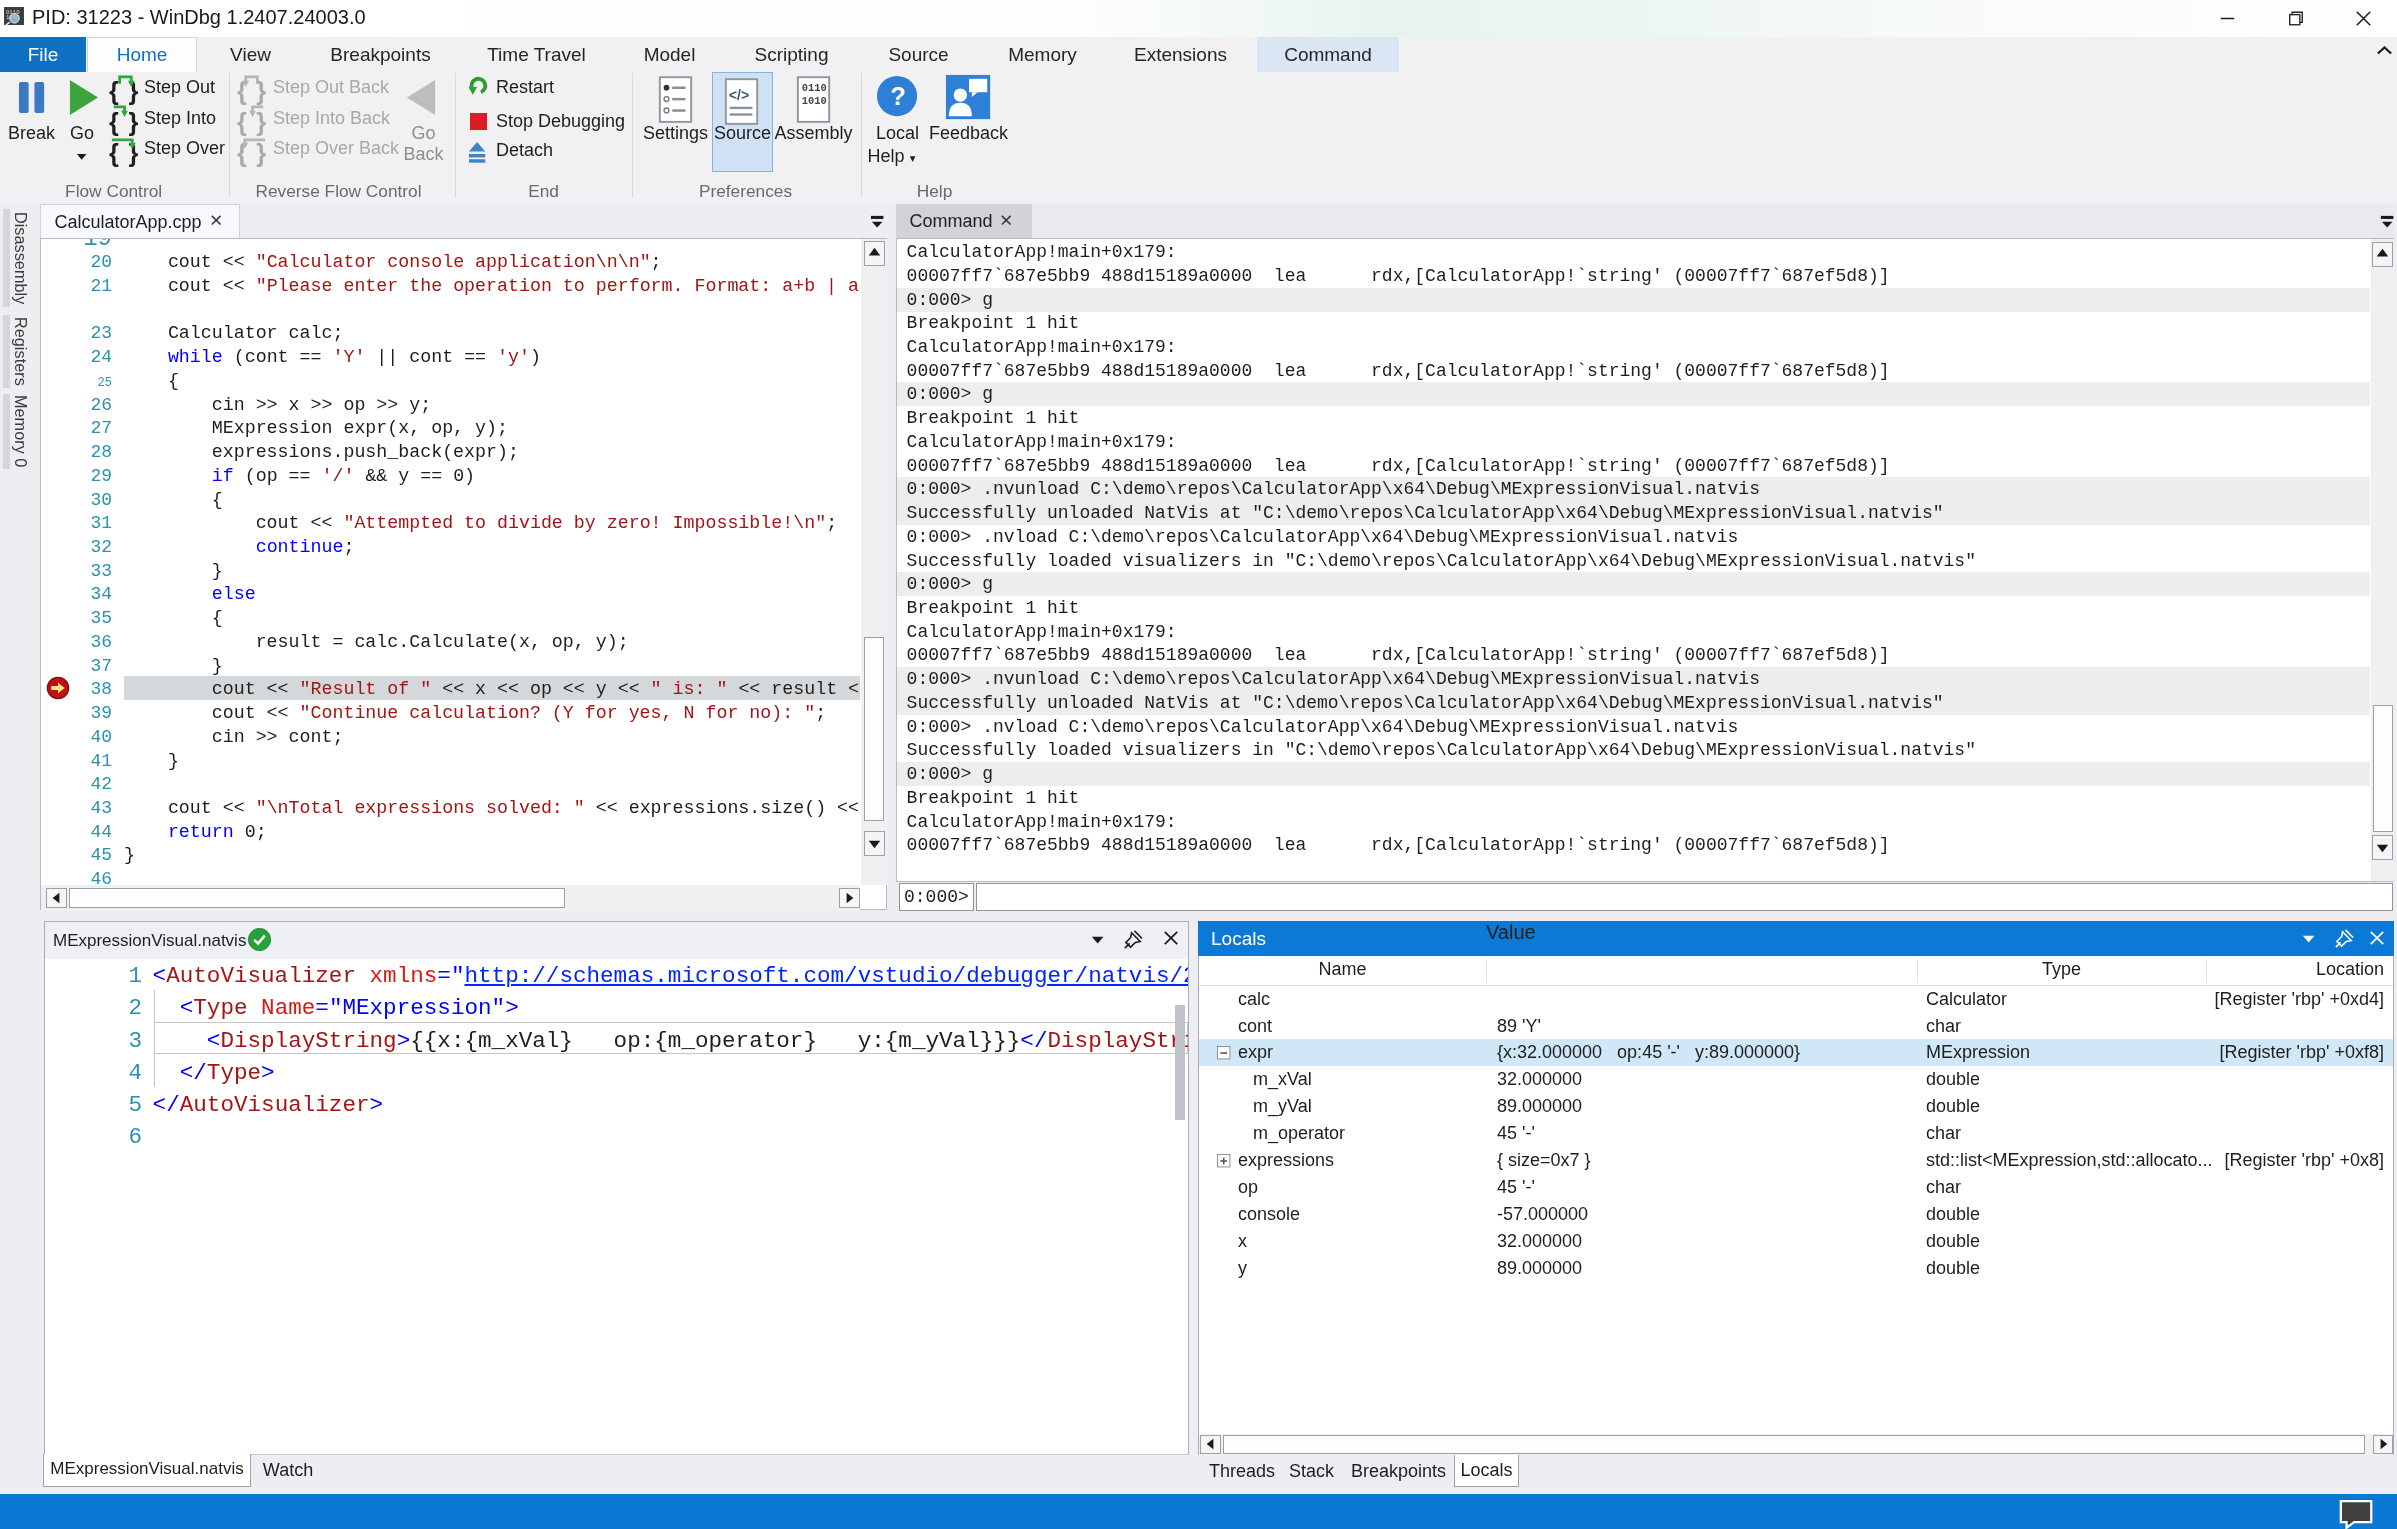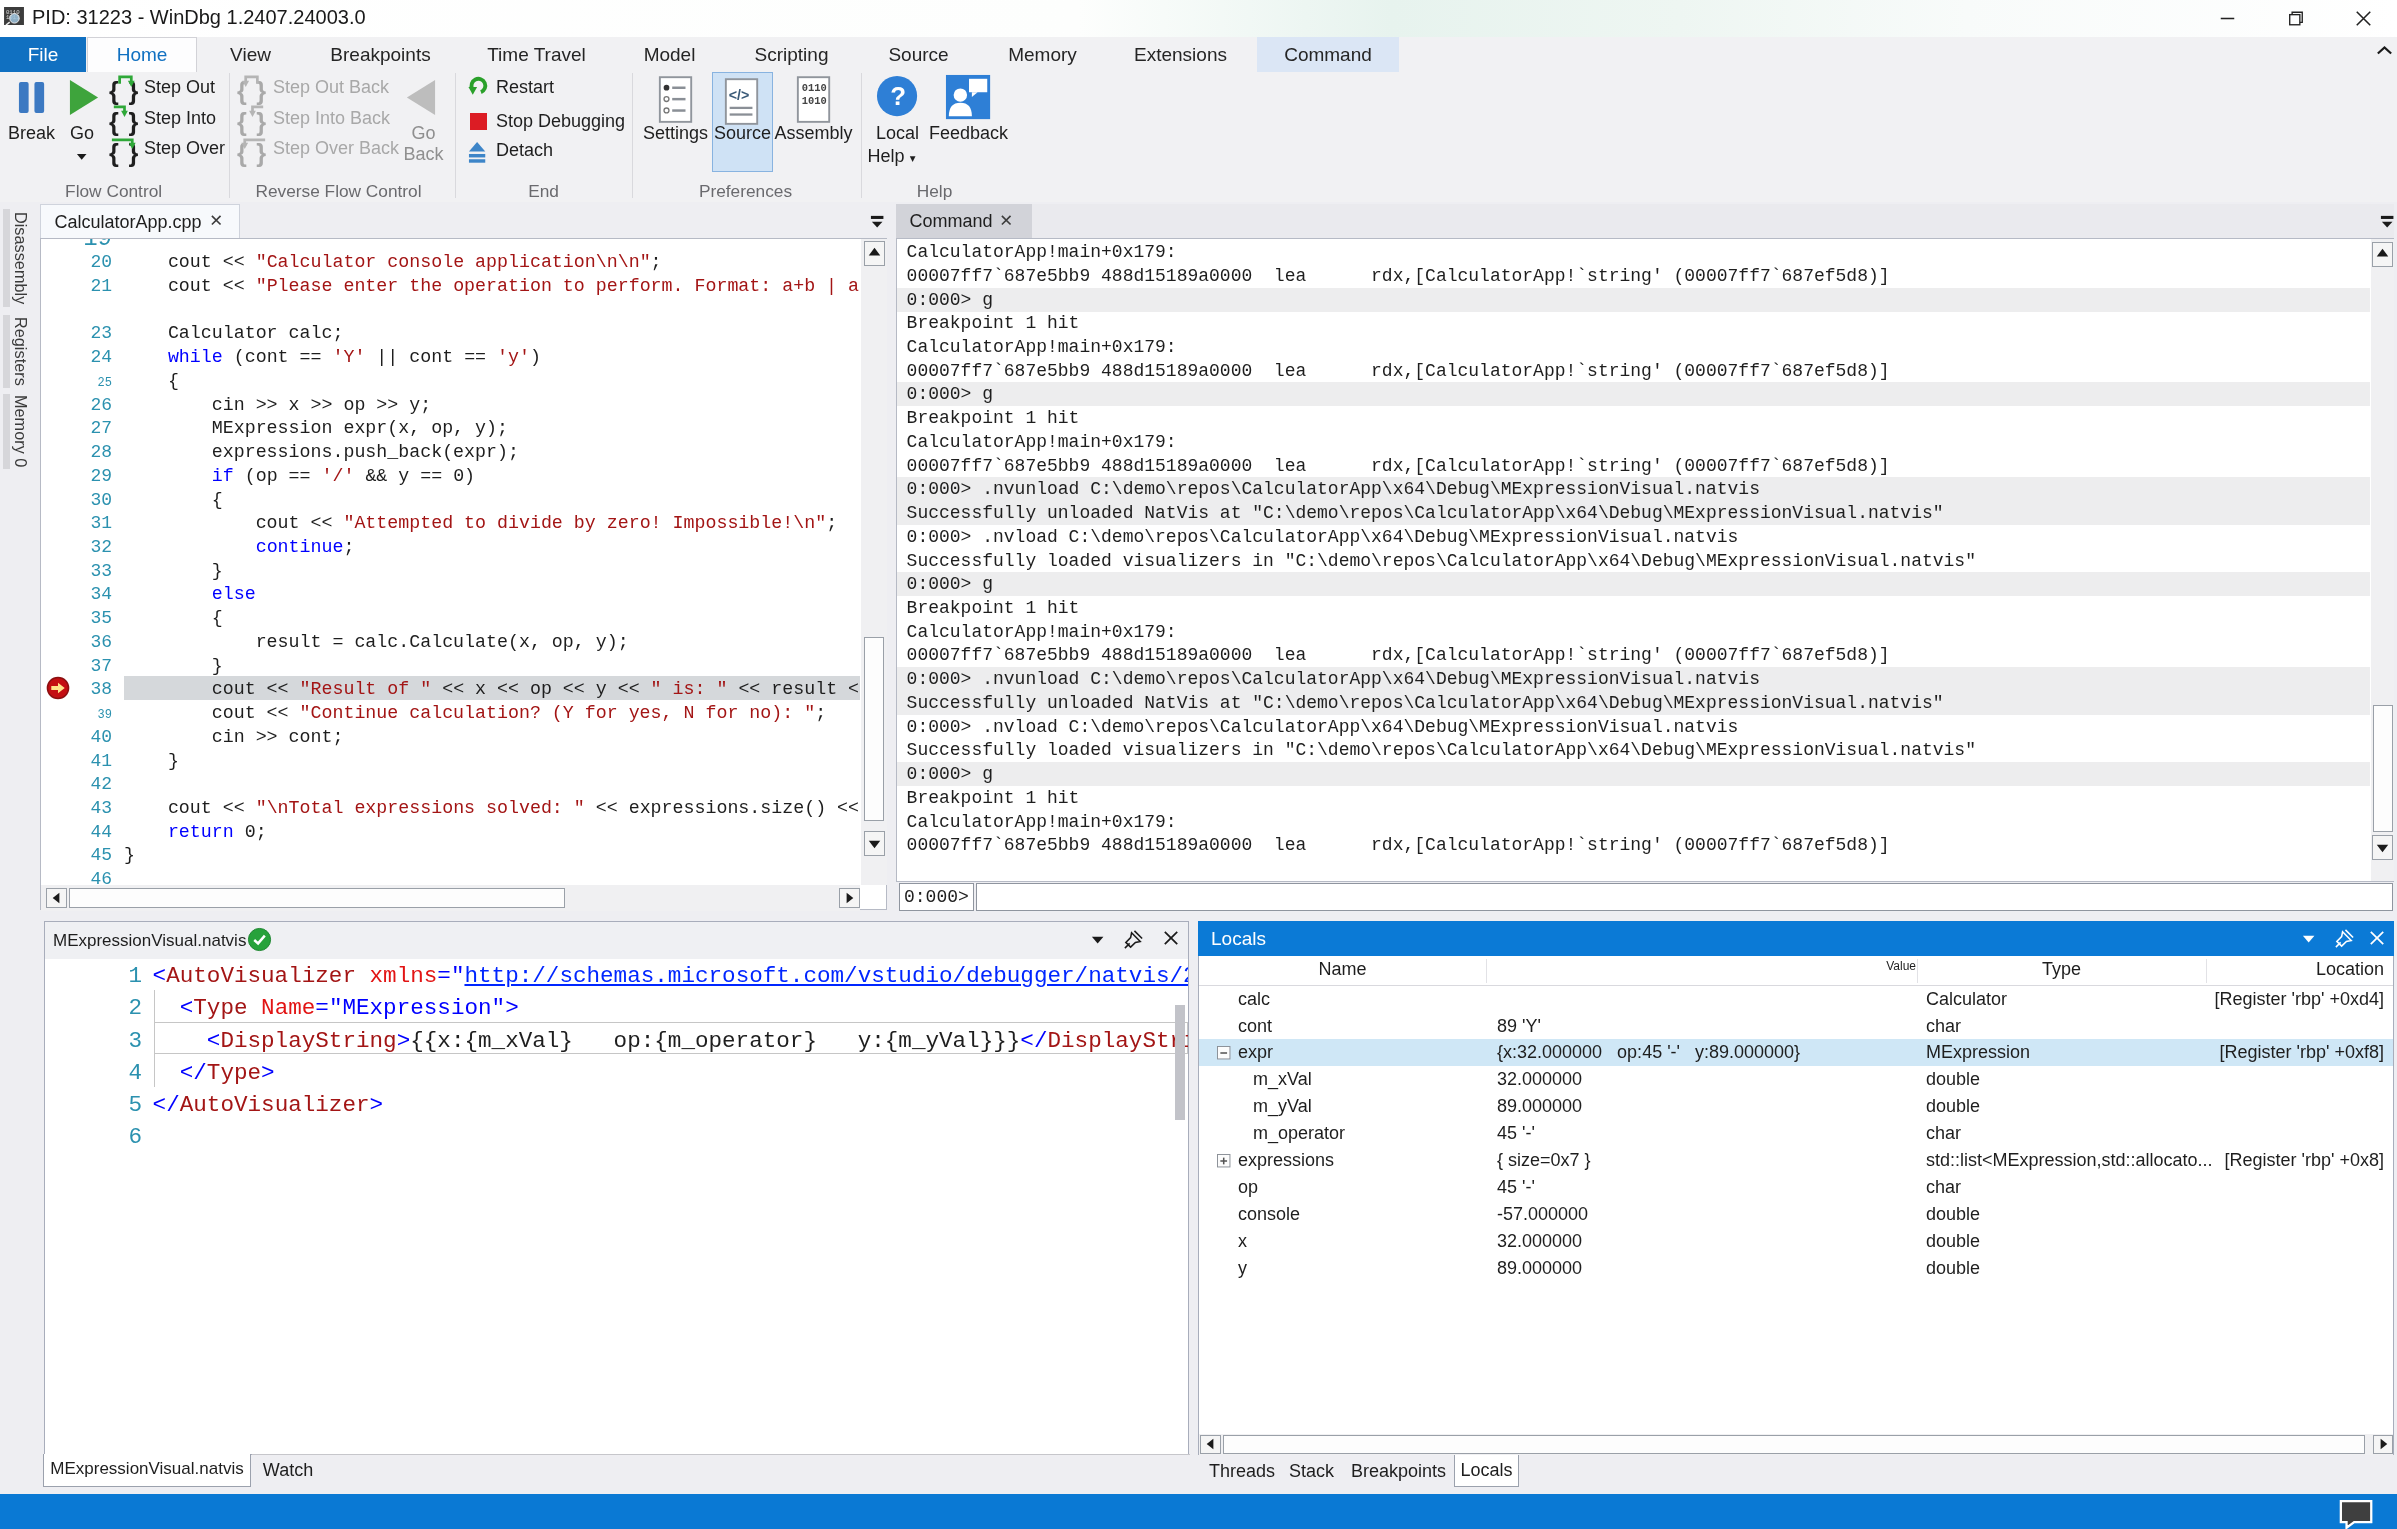--- a/index.html
+++ b/index.html
@@ -215,21 +215,21 @@
 <div class="a mono" style="left:0;top:225px;width:819px;height:24px;line-height:24px;font-size:18.3px"><span class="ln" style="display:inline-block;width:71px;text-align:right;font-size:18px">29</span><span style="display:inline-block;width:12px"></span>        <span class="k">if</span> (op == <span class="s">'/'</span> &amp;&amp; y == 0)</div>
 <div class="a mono" style="left:0;top:249px;width:819px;height:24px;line-height:24px;font-size:18.3px"><span class="ln" style="display:inline-block;width:71px;text-align:right;font-size:18px">30</span><span style="display:inline-block;width:12px"></span>        {</div>
 <div class="a mono" style="left:0;top:272px;width:819px;height:24px;line-height:24px;font-size:18.3px"><span class="ln" style="display:inline-block;width:71px;text-align:right;font-size:18px">31</span><span style="display:inline-block;width:12px"></span>            cout &lt;&lt; <span class="s">"Attempted to divide by zero! Impossible!\n"</span>;</div>
 <div class="a mono" style="left:0;top:296px;width:819px;height:24px;line-height:24px;font-size:18.3px"><span class="ln" style="display:inline-block;width:71px;text-align:right;font-size:18px">32</span><span style="display:inline-block;width:12px"></span>            <span class="k">continue</span>;</div>
 <div class="a mono" style="left:0;top:320px;width:819px;height:24px;line-height:24px;font-size:18.3px"><span class="ln" style="display:inline-block;width:71px;text-align:right;font-size:18px">33</span><span style="display:inline-block;width:12px"></span>        }</div>
 <div class="a mono" style="left:0;top:343px;width:819px;height:24px;line-height:24px;font-size:18.3px"><span class="ln" style="display:inline-block;width:71px;text-align:right;font-size:18px">34</span><span style="display:inline-block;width:12px"></span>        <span class="k">else</span></div>
 <div class="a mono" style="left:0;top:367px;width:819px;height:24px;line-height:24px;font-size:18.3px"><span class="ln" style="display:inline-block;width:71px;text-align:right;font-size:18px">35</span><span style="display:inline-block;width:12px"></span>        {</div>
 <div class="a mono" style="left:0;top:391px;width:819px;height:24px;line-height:24px;font-size:18.3px"><span class="ln" style="display:inline-block;width:71px;text-align:right;font-size:18px">36</span><span style="display:inline-block;width:12px"></span>            result = calc.Calculate(x, op, y);</div>
 <div class="a mono" style="left:0;top:415px;width:888px;height:24px;line-height:24px;font-size:18.3px"><span class="ln" style="display:inline-block;width:71px;text-align:right;font-size:18px">37</span><span style="display:inline-block;width:12px"></span>        }</div>
 <div class="a mono" style="left:0;top:438px;width:819px;height:24px;line-height:24px;font-size:18.3px"><span class="ln" style="display:inline-block;width:71px;text-align:right;font-size:18px">38</span><span style="display:inline-block;width:12px"></span>        cout &lt;&lt; <span class="s">"Result of "</span> &lt;&lt; x &lt;&lt; op &lt;&lt; y &lt;&lt; <span class="s">" is: "</span> &lt;&lt; result &lt;&lt; ;</div>
-<div class="a mono" style="left:0;top:462px;width:819px;height:24px;line-height:24px;font-size:18.3px"><span class="ln" style="display:inline-block;width:71px;text-align:right;font-size:12px">39</span><span style="display:inline-block;width:12px"></span>        cout &lt;&lt; <span class="s">"Continue calculation? (Y for yes, N for no): "</span>;</div>
+<div class="a mono" style="left:0;top:462px;width:819px;height:24px;line-height:24px;font-size:18.3px"><span class="ln" style="display:inline-block;width:71px;text-align:right;font-size:18px">39</span><span style="display:inline-block;width:12px"></span>        cout &lt;&lt; <span class="s">"Continue calculation? (Y for yes, N for no): "</span>;</div>
 <div class="a mono" style="left:0;top:486px;width:819px;height:24px;line-height:24px;font-size:18.3px"><span class="ln" style="display:inline-block;width:71px;text-align:right;font-size:18px">40</span><span style="display:inline-block;width:12px"></span>        cin &gt;&gt; cont;</div>
 <div class="a mono" style="left:0;top:510px;width:819px;height:24px;line-height:24px;font-size:18.3px"><span class="ln" style="display:inline-block;width:71px;text-align:right;font-size:18px">41</span><span style="display:inline-block;width:12px"></span>    }</div>
 <div class="a mono" style="left:0;top:533px;width:819px;height:24px;line-height:24px;font-size:18.3px"><span class="ln" style="display:inline-block;width:71px;text-align:right;font-size:18px">42</span><span style="display:inline-block;width:12px"></span></div>
 <div class="a mono" style="left:0;top:557px;width:819px;height:24px;line-height:24px;font-size:18.3px"><span class="ln" style="display:inline-block;width:71px;text-align:right;font-size:18px">43</span><span style="display:inline-block;width:12px"></span>    cout &lt;&lt; <span class="s">"\nTotal expressions solved: "</span> &lt;&lt; expressions.size() &lt;&lt; ;</div>
 <div class="a mono" style="left:0;top:581px;width:819px;height:24px;line-height:24px;font-size:18.3px"><span class="ln" style="display:inline-block;width:71px;text-align:right;font-size:18px">44</span><span style="display:inline-block;width:12px"></span>    <span class="k">return</span> 0;</div>
 <div class="a mono" style="left:0;top:604px;width:819px;height:24px;line-height:24px;font-size:18.3px"><span class="ln" style="display:inline-block;width:71px;text-align:right;font-size:18px">45</span><span style="display:inline-block;width:12px"></span>}</div>
 <div class="a mono" style="left:0;top:628px;width:819px;height:24px;line-height:24px;font-size:18.3px"><span class="ln" style="display:inline-block;width:71px;text-align:right;font-size:18px">46</span><span style="display:inline-block;width:12px"></span></div>
 </div>
 <svg class="a" style="left:46px;top:676px" width="24" height="24" viewBox="0 0 25 25">
     <circle cx="12.5" cy="12.5" r="11" fill="#c40e12"></circle>
@@ -327,21 +327,21 @@
     <path d="M13 3 L21 11 M10 5 L19 14 L14 15 L9 20 L4 15 L9 10 Z M8 16 L3 21" fill="none" stroke="#fff" stroke-width="1.6"></path>
   </svg>
 <svg class="a" style="left:2367px;top:928px" width="21" height="21" viewBox="0 0 22 22">
     <path d="M4 4 L17 17 M17 4 L4 17" stroke="#fff" stroke-width="1.8"></path>
   </svg>
 <div class="a" style="left:1199px;top:956px;width:1194px;height:30px;background:#fff;border-bottom:1px solid #d9d9de"></div>
 <div class="a" style="left:1486px;top:959px;width:1px;height:24px;background:#e2e2e6"></div>
 <div class="a" style="left:1917px;top:959px;width:1px;height:24px;background:#e2e2e6"></div>
 <div class="a" style="left:2206px;top:959px;width:1px;height:24px;background:#e2e2e6"></div>
 <div class="a" style="left:1199px;top:959px;width:287px;text-align:center;font-size:18px">Name</div>
-<div class="a" style="left:1486px;top:959px;width:430px;text-align:right;font-size:12px">Value</div>
+<div class="a" style="left:1486px;top:921px;width:430px;text-align:left;font-size:20px">Value</div>
 <div class="a" style="left:1917px;top:959px;width:289px;text-align:center;font-size:18px">Type</div>
 <div class="a" style="left:2206px;top:959px;width:178px;text-align:right;font-size:18px">Location</div>
 <div class="a" style="left:1238px;top:986px;height:27px;line-height:27px;font-size:18px">calc</div>
 <div class="a" style="left:1926px;top:986px;height:27px;line-height:27px;font-size:18px">Calculator</div>
 <div class="a" style="left:2206px;top:986px;width:178px;height:27px;line-height:27px;font-size:18px;text-align:right">[Register 'rbp' +0xd4]</div>
 <div class="a" style="left:1238px;top:1013px;height:27px;line-height:27px;font-size:18px">cont</div>
 <div class="a" style="left:1497px;top:1013px;height:27px;line-height:27px;font-size:18px;white-space:pre">89 'Y'</div>
 <div class="a" style="left:1926px;top:1013px;height:27px;line-height:27px;font-size:18px">char</div>
 <div class="a" style="left:1199px;top:1039px;width:1194px;height:27px;background:#cfe7f6"></div>
 <svg class="a" style="left:1217px;top:1046px" width="14.4" height="14.4" viewBox="0 0 15 15">

